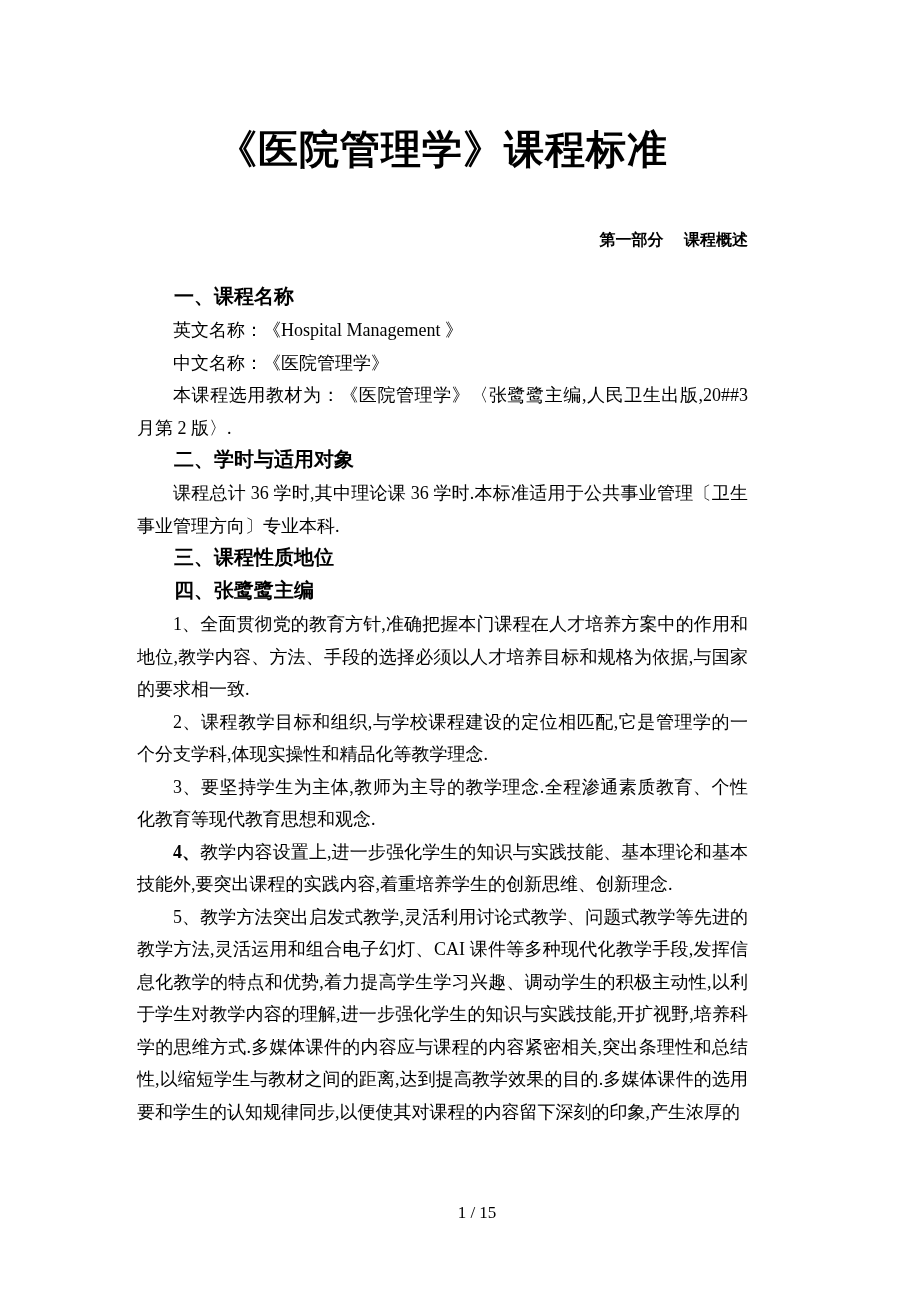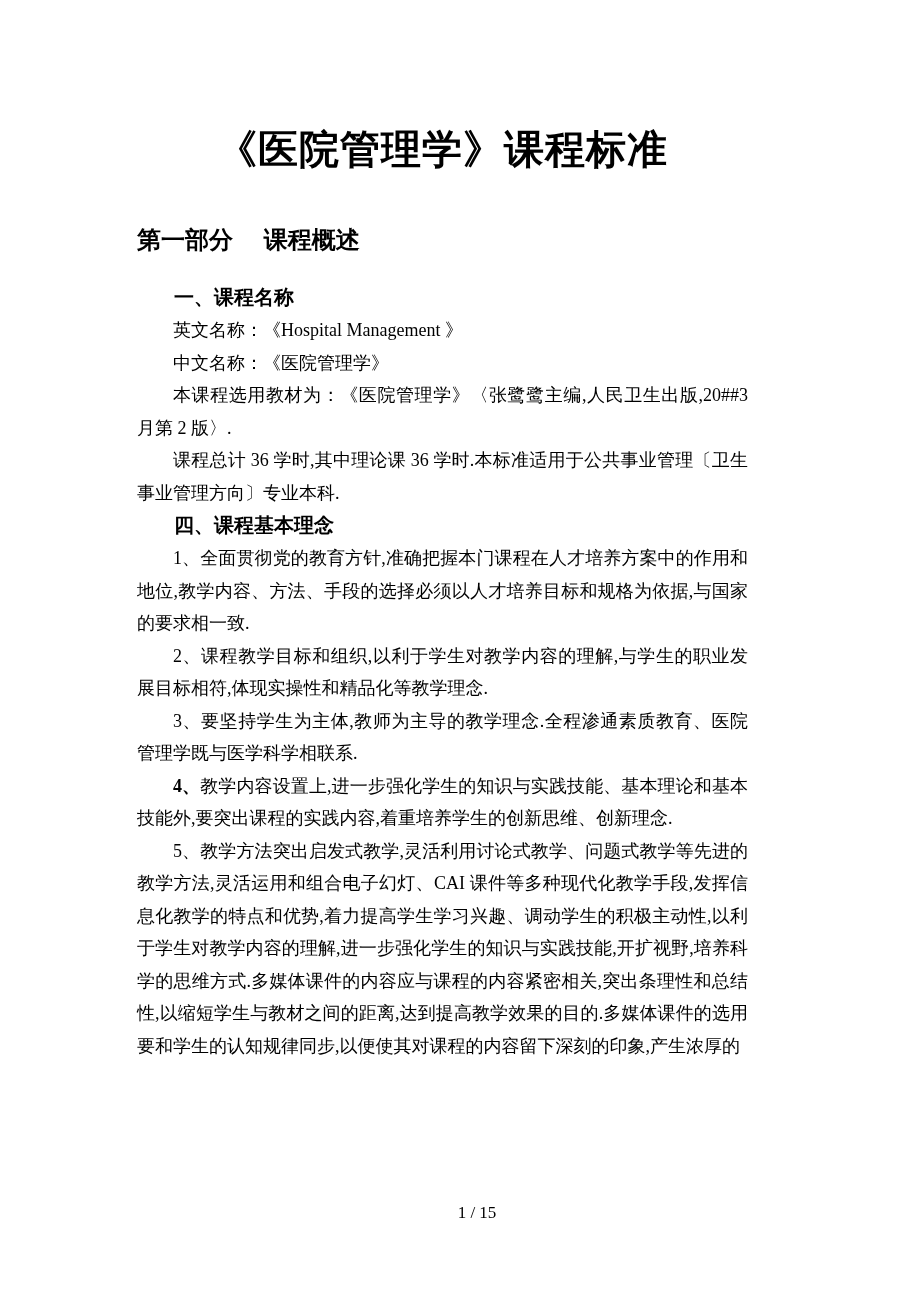--- a/index.html
+++ b/index.html
@@ -25,29 +25,29 @@
     margin: 0 0 40px 0;
     text-align: center;
     font-family: "Liberation Serif", "DejaVu Serif", serif;
     font-weight: bold;
     font-size: 40px;
     line-height: 52px;
     letter-spacing: 1px;
   }
   .part-heading {
     margin: 0 0 17px 0;
-    text-align: left;
+    text-align: right;
     font-family: "Liberation Sans", "DejaVu Sans", sans-serif;
     font-weight: bold;
-    font-size: 24px;
+    font-size: 16px;
     line-height: 48px;
   }
   .sec-heading {
     margin: 0;
-    font-family: Liberation Sans, sans-serif;
+    font-family: Liberation Mono, monospace;
     font-weight: bold;
     font-size: 20px;
     line-height: 33px;
     text-indent: 37px;
   }
   .body-text {
     margin: 0;
     font-size: 18px;
     line-height: 32.5px;
     text-align: justify;
@@ -78,34 +78,36 @@
   <h2 class="part-heading">第一部分　 课程概述</h2>
 
   <section>
     <h3 class="sec-heading">一、课程名称</h3>
     <p class="body-text">英文名称：《Hospital Management 》</p>
     <p class="body-text">中文名称：《医院管理学》</p>
     <p class="body-text">本课程选用教材为：《医院管理学》〈张鹭鹭主编,人民卫生出版,20##3 月第 2 版〉.</p>
   </section>
 
   <section>
+    <h3 class="sec-heading">二、学时与适用对象</h3>
     <p class="body-text">课程总计 36 学时,其中理论课 36 学时.本标准适用于公共事业管理〔卫生事业管理方向〕专业本科.</p>
   </section>
 
   <section>
+    <h3 class="sec-heading">三、课程性质地位</h3>
   </section>
 
   <section>
-    <h3 class="sec-heading">四、课程基本理念</h3>
+    <h3 class="sec-heading">四、张鹭鹭主编</h3>
 
     <p class="body-text"><span>1、</span><span>全面贯彻党的教育方针,准确把握本门课程在人才培养方案中的作用和地位,教学内容、方法、手段的选择必须以人才培养目标和规格为依据,与国家的要求相一致.</span></p>
 
-    <p class="body-text"><span>2、</span><span>课程教学目标和组织,以利于学生对教学内容的理解,与学生的职业发展目标相符,体现实操性和精品化等教学理念.</span></p>
+    <p class="body-text"><span>2、</span><span>课程教学目标和组织,与学校课程建设的定位相匹配,它是管理学的一个分支学科,体现实操性和精品化等教学理念.</span></p>
 
-    <p class="body-text"><span>3、</span><span>要坚持学生为主体,教师为主导的教学理念.全程渗通素质教育、医院管理学既与医学科学相联系.</span></p>
+    <p class="body-text"><span>3、</span><span>要坚持学生为主体,教师为主导的教学理念.全程渗通素质教育、个性化教育等现代教育思想和观念.</span></p>
 
     <p class="body-text"><span class="marker-bold">4、</span><span>教学内容设置上,进一步强化学生的知识与实践技能、基本理论和基本技能外,要突出课程的实践内容,着重培养学生的创新思维、创新理念.</span></p>
 
     <p class="body-text"><span>5、</span><span>教学方法突出启发式教学,灵活利用讨论式教学、问题式教学等先进的教学方法,灵活运用和组合电子幻灯、CAI 课件等多种现代化教学手段,发挥信息化教学的特点和优势,着力提高学生学习兴趣、调动学生的积极主动性,以利于学生对教学内容的理解,进一步强化学生的知识与实践技能,开扩视野,培养科学的思维方式.多媒体课件的内容应与课程的内容紧密相关,突出条理性和总结性,以缩短学生与教材之间的距离,达到提高教学效果的目的.多媒体课件的选用要和学生的认知规律同步,以便使其对课程的内容留下深刻的印象,产生浓厚的</span></p>
   </section>
 
 </div>
 
 <div class="page-footer">1 / 15</div>
 

